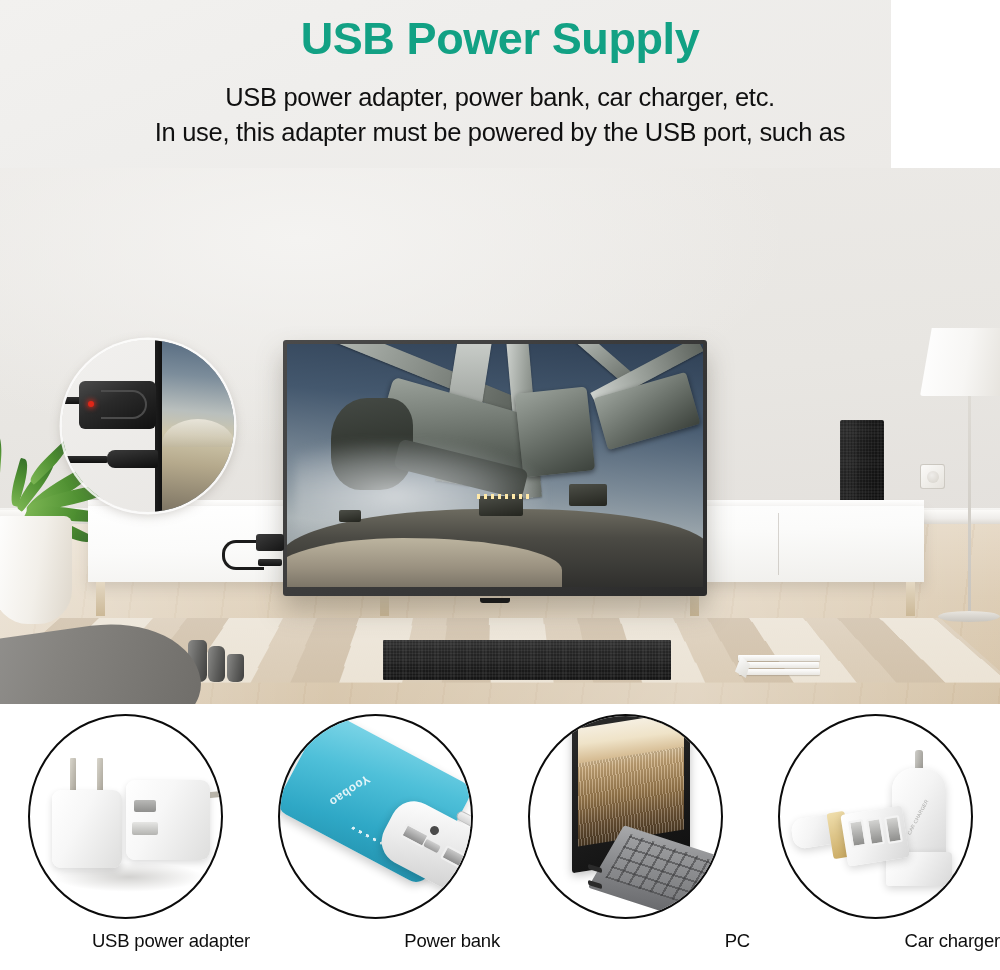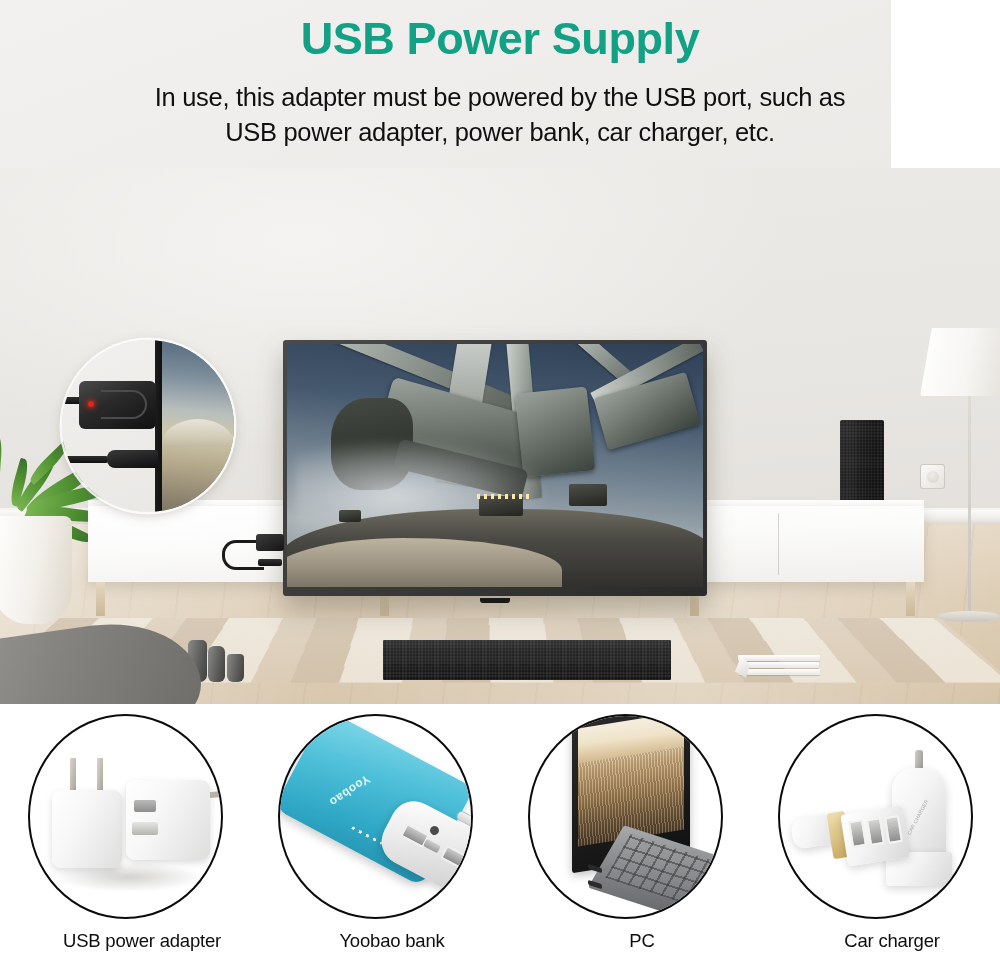--- a/index.html
+++ b/index.html
@@ -359,25 +359,24 @@
   .bubble {
     position: absolute; left: 28px; top: 0;
     width: 195px; height: 205px;
     border: 2.4px solid #0b0b0b;
     border-radius: 50%;
     overflow: hidden;
     background: #ffffff;
   }
   .caption {
     position: absolute; left: 0; top: 216px; width: 250px;
-    text-align: center;
+    text-align: right;
     font-size: 18.5px;
     color: #0e0e0e;
     letter-spacing: -0.2px;
-    margin-left: 17px;
   }
 
   
   .wc-body {
     position: absolute;
     background: linear-gradient(118deg,#ffffff 0%, #f7f7f7 40%, #dededd 100%);
     border-radius: 9px;
     box-shadow: 0 3px 7px rgba(0,0,0,0.14);
   }
   .wc-prong {
@@ -500,22 +499,22 @@
   }
 </style>
 </head>
 <body>
 
 <div class="page">
 
   <div class="header">
     <div class="title" style="color: rgb(18, 161, 132);">USB Power Supply</div>
     <div class="subtitle">
+      <span class="line">USB power adapter, power bank, car charger, etc.</span>
       <span class="line">In use, this adapter must be powered by the USB port, such as</span>
-      <span class="line">USB power adapter, power bank, car charger, etc.</span>
     </div>
   </div>
 
   <div class="room">
     <div class="wall"></div>
     <div class="skirting"></div>
     <div class="floor"></div>
     <div class="floor-shine"></div>
     <div class="rug"></div>
 
@@ -637,21 +636,21 @@
           <div class="pb-brand">Yoobao</div>
         </div>
         <div class="pb-leds"></div>
         <div class="pb-cap"></div>
         <div class="pb-port" style="left:122px; top:112px; transform:rotate(28deg);"></div>
         <div class="pb-port" style="left:162px; top:134px; transform:rotate(28deg);"></div>
         <div style="position:absolute; left:150px; top:110px; width:9px; height:9px; border-radius:50%; background:#4a4a4a; transform:rotate(28deg);"></div>
         <div style="position:absolute; left:144px; top:126px; width:16px; height:8px; border-radius:2px; background:linear-gradient(180deg,#cfcfcf,#9a9a9a); transform:rotate(28deg);"></div>
         <div style="position:absolute; left:176px; top:98px; width:22px; height:10px; border-radius:6px; background:linear-gradient(180deg,#f2f2f2,#d3d3d3); border:1.5px solid #bdbdbd; transform:rotate(28deg);"></div>
       </div>
-      <div class="caption">Yoobao bank</div>
+      <div class="caption">Power bank</div>
     </div>
 
     <div class="product" style="left:500px;">
       <div class="bubble">
         <div class="lt-lid">
           <div class="lt-screen"></div>
         </div>
         <div class="lt-base"></div>
         <div class="lt-keys"></div>
         <div style="position:absolute; left:58px; top:150px; width:14px; height:5px; background:#2a2a2a; border-radius:2px; transform:skewY(18deg);"></div>

